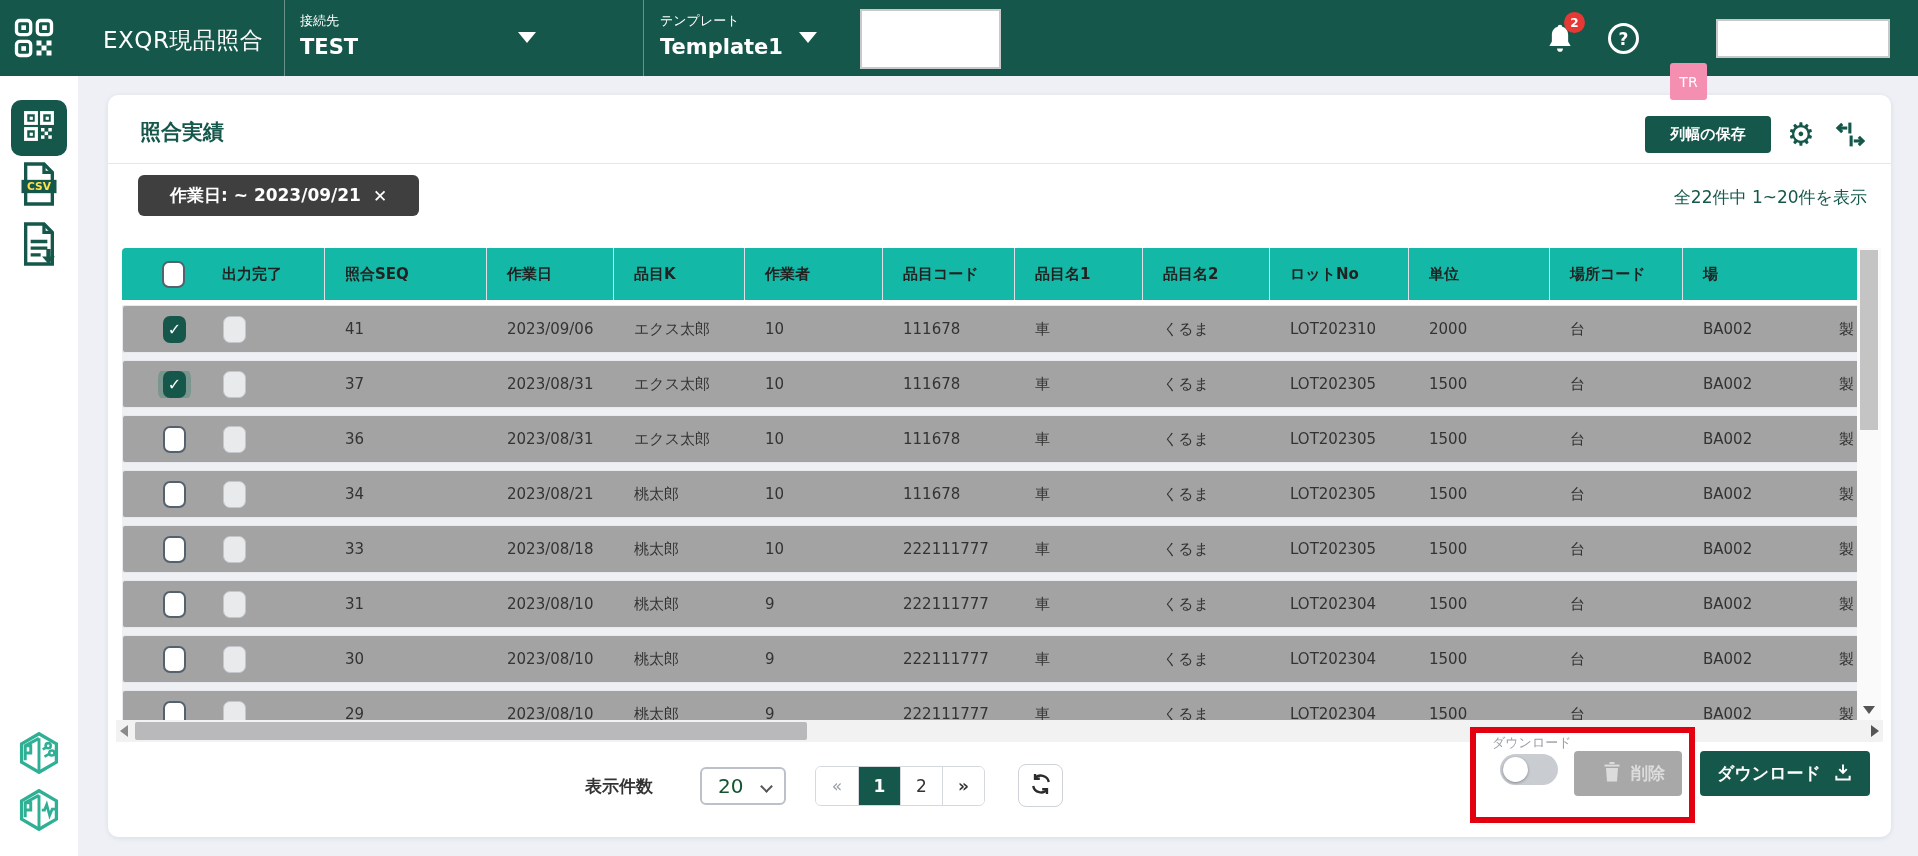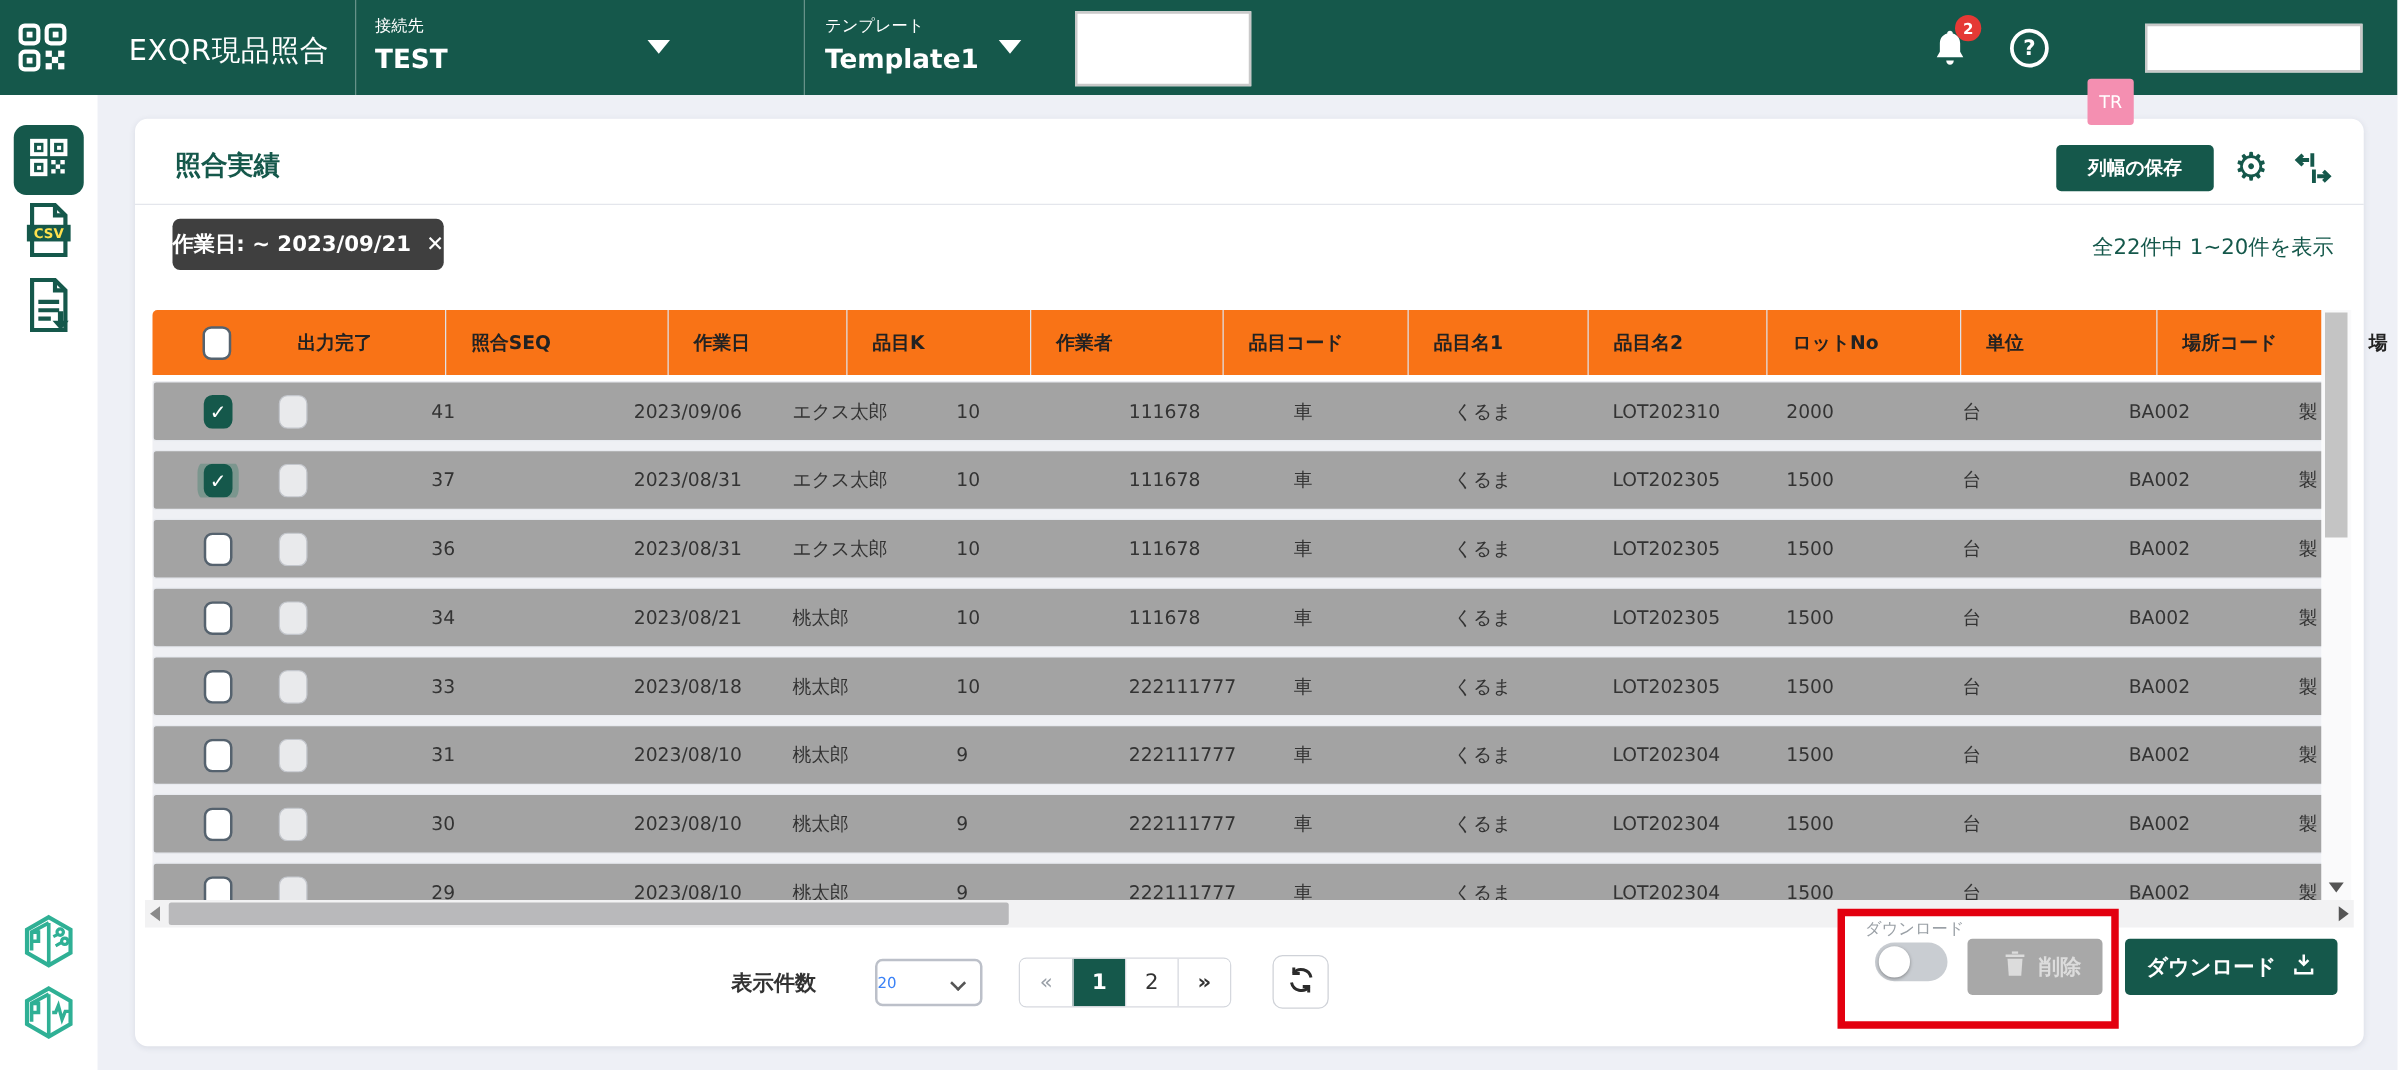--- a/index.html
+++ b/index.html
@@ -24,27 +24,27 @@
   .sb-item { position:absolute; display:flex; align-items:center; justify-content:center; }
   .sb-active-tile { left:11px; top:24px; width:56px; height:56px; background:#15584B; border-radius:10px; }
 
   
   .card { position:absolute; left:108px; top:95px; width:1783px; height:742px; background:#fff; border-radius:10px; box-shadow:0 1px 5px rgba(40,50,80,0.10); }
   .page-title { position:absolute; left:32px; top:23px; font-size:21px; font-weight:bold; color:#15584B; }
   .head-divider { position:absolute; left:0; right:0; top:68px; border-top:1px solid #E4E6EC; }
   .save-width-btn { position:absolute; left:1537px; top:21px; width:126px; height:37px; background:#15584B; color:#fff; border:none; border-radius:4px; font-size:15px; font-weight:bold; font-family:inherit; cursor:pointer; }
   .gear-btn { position:absolute; left:1679px; top:21px; font-size:31px; color:#15584B; line-height:36px; cursor:pointer; }
   .swap-btn { position:absolute; left:1727px; top:24px; cursor:pointer; }
-  .chip { position:absolute; left:30px; top:80px; height:41px; background:#3F3F3F; border-radius:6px; color:#fff; display:flex; align-items:center; gap:12px; padding:0 0; font-size:17px; font-weight:bold; }
+  .chip { position:absolute; left:30px; top:80px; height:41px; background:#3F3F3F; border-radius:6px; color:#fff; display:flex; align-items:center; gap:12px; padding:0 32px; font-size:17px; font-weight:bold; }
   .chip-close { font-size:17px; font-weight:bold; cursor:pointer; }
   .summary { position:absolute; right:24px; top:91px; font-size:17px; color:#15584B; }
 
   
   .tgrid { display:grid; grid-template-columns:80px 122px 162px 127px 131px 138px 132px 128px 127px 139px 141px 133px 136px minmax(0,1fr); align-items:center; }
-  .thead { position:absolute; left:14px; top:153px; width:1740px; height:52px; background:#f97316; border-radius:4px 4px 0 0;gap:16px; }
+  .thead { position:absolute; left:14px; top:153px; width:1740px; height:52px; background:#14b8a6; border-radius:4px 4px 0 0; }
   .th { font-size:15px; font-weight:bold; color:#222; padding-left:20px; height:52px; line-height:52px; white-space:nowrap; overflow:hidden; }
   .th.sep { border-left:1px solid #DFE1E8; }
   .th.c-check, .td.c-check { display:flex; align-items:center; padding-left:0; }
   .tbody { position:absolute; left:14px; top:210px; width:1740px; height:415px; overflow:hidden; background:#EFF0F4; }
   .trow { height:48px; margin-bottom:7px; background:#a3a3a3; border:1px solid #E8EAEF; border-radius:3px; }
   .td { font-size:15px; color:#333; padding-left:20px; white-space:nowrap; overflow:hidden; }
   .cb { width:23px; height:27px; border:2px solid #55626E; border-radius:7px; background:#fff; margin-left:40px; position:relative; cursor:pointer; flex:0 0 auto; }
   .cb.gray { margin-left:20px; background:#E9EAEC; border:1px solid #C3C6CC; }
   .cb.checked { background:#15584B; border-color:#15584B; }
   .cb.checked::after { content:"✓"; position:absolute; left:0; top:0; width:100%; height:100%; color:#fff; font-size:16px; font-weight:bold; display:flex; align-items:center; justify-content:center; }
@@ -55,21 +55,21 @@
   .vthumb { position:absolute; left:3px; top:2px; width:18px; height:180px; background:#C4C4C4; }
   .varrow { position:absolute; left:6px; bottom:6px; width:0; height:0; border-left:6px solid transparent; border-right:6px solid transparent; border-top:8px solid #555; }
   .hscroll { position:absolute; left:8px; top:625px; width:1767px; height:22px; background:#F2F2F3; }
   .hthumb { position:absolute; left:19px; top:2px; width:672px; height:18px; background:#B9B9BB; border-radius:2px; }
   .harrow-l { position:absolute; left:4px; top:5px; width:0; height:0; border-top:6px solid transparent; border-bottom:6px solid transparent; border-right:8px solid #8A8A8A; }
   .harrow-r { position:absolute; right:4px; top:5px; width:0; height:0; border-top:6px solid transparent; border-bottom:6px solid transparent; border-left:8px solid #555; }
 
   
   .pagesize-label { position:absolute; left:477px; top:680px; font-size:17px; font-weight:bold; color:#333; }
   .pagesize-select { position:absolute; left:592px; top:672px; width:86px; height:38px; border:2px solid #BCC0C9; border-radius:6px; background:#fff; display:flex; align-items:center; cursor:pointer; }
-  .pagesize-value { font-size:12px; color:#3b82f6; }
+  .pagesize-value { font-size:20px; color:#14532d; margin-left:16px; }
   .chev { position:absolute; right:13px; top:13px; width:9px; height:9px; border-left:2px solid #555; border-bottom:2px solid #555; transform:rotate(-45deg); }
   .pager { position:absolute; left:707px; top:671px; height:40px; display:flex; border:1px solid #D5D8DE; border-radius:6px; overflow:hidden; background:#fff; }
   .pg { width:42px; height:100%; display:flex; align-items:center; justify-content:center; font-size:17px; color:#333; border-left:1px solid #D5D8DE; cursor:pointer; background:#fff; }
   .pg:first-child { border-left:none; color:#9AA0A8; }
   .pg.next { font-weight:bold; }
   .pg.active { background:#15584B; color:#fff; font-weight:bold; }
   .refresh-btn { position:absolute; left:910px; top:669px; width:45px; height:43px; border:1px solid #CFD2D8; border-radius:8px; background:#fff; display:flex; align-items:center; justify-content:center; cursor:pointer; }
   .annotation { position:absolute; left:1362px; top:632px; width:225px; height:96px; border:6px solid #E3000F; background:#fff; z-index:5; }
   .del-label { position:absolute; left:1384px; top:639px; font-size:13px; color:#9AA0A6; z-index:6; }
   .toggle { position:absolute; left:1392px; top:659px; width:58px; height:31px; background:#C9CDD2; border-radius:16px; cursor:pointer; z-index:6; }

